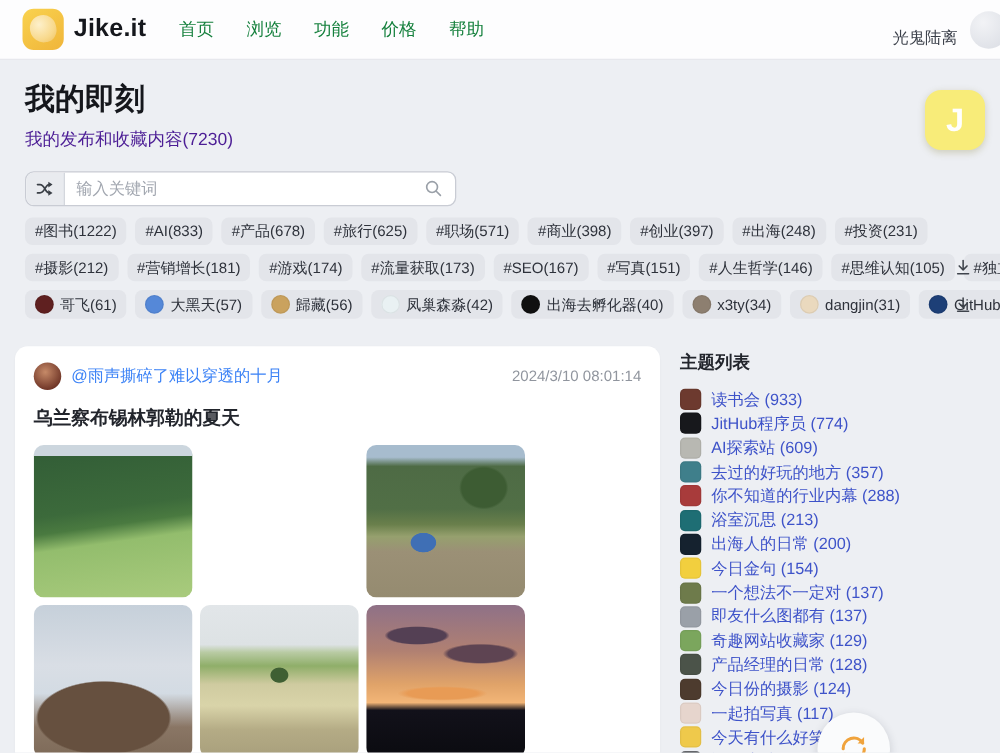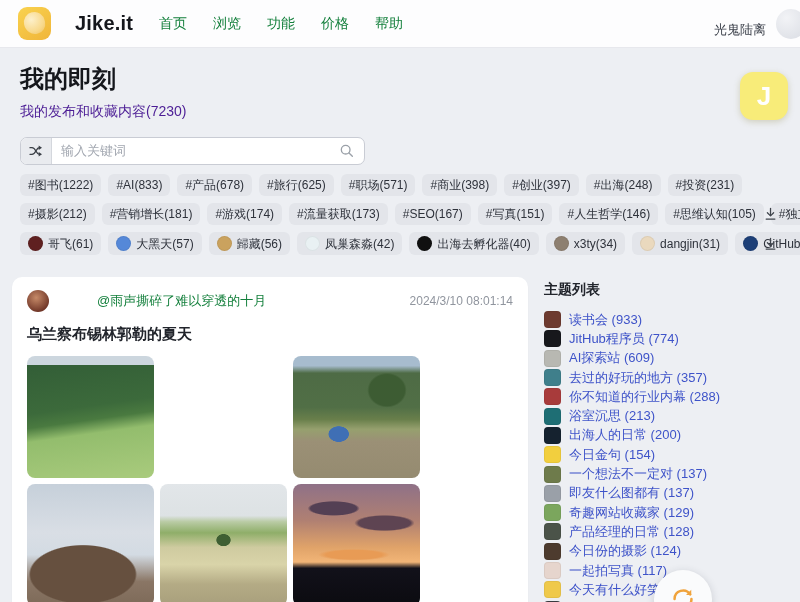--- a/index.html
+++ b/index.html
@@ -9,21 +9,21 @@
     background: #edeff3;
     position: relative;
     overflow: hidden;
     color: #1b1e24;
   }
   
   .topbar {
     height: 48px; background: #fdfdfe; border-bottom: 1px solid #e7e8ed;
     display: flex; align-items: center; padding: 0 18px; position: relative;
   }
-  .logo-wrap { display: flex; align-items: center; gap: 24px; }
+  .logo-wrap { display: flex; align-items: center; gap: 8px; }
   .logo-icon {
     width: 33px; height: 33px; border-radius: 9px;
     background: linear-gradient(145deg,#f9d24e,#f0b53a);
     position: relative; flex: 0 0 auto;
   }
   .logo-icon::after {
     content: ""; position: absolute; left: 6px; top: 5px; width: 21px; height: 22px;
     border-radius: 50% 50% 46% 54%;
     background: radial-gradient(circle at 38% 32%, #fdf0cb, #f8d98c 62%, #eec05e 100%);
     transform: rotate(-12deg);
@@ -80,21 +80,21 @@
   .post-card {
     width: 516px; background: #fff; border-radius: 10px; padding: 13px 15px;
     min-height: 400px; flex: 0 0 auto; box-shadow: 0 1px 2px rgba(30,35,50,.04);
   }
   .post-head { display: flex; align-items: center; gap: 8px; }
   .post-avatar {
     width: 22px; height: 22px; border-radius: 50%;
     background: radial-gradient(circle at 42% 35%, #c68a68, #6e3426 75%);
     flex: 0 0 auto;
   }
-  .post-author { font-size: 13px; color: #15803d; margin-left: 40px; }
+  .post-author { font-size: 13px; color: #3b82f6; }
   .post-time { margin-left: auto; font-size: 12px; color: #90959e; }
   .post-title { margin-top: 13px; font-size: 15px; font-weight: 700; color: #22252c; }
   .photo-grid {
     margin-top: 12px; display: grid; grid-template-columns: repeat(3, 127px);
     grid-auto-rows: 122px; gap: 6px;
   }
   .photo { border-radius: 8px; cursor: pointer; }
   .p1 { background:
     linear-gradient(180deg, #ccd6de 0%, #ccd6de 7%, rgba(0,0,0,0) 7%),
     linear-gradient(172deg, #315c36 0%, #3c6a3b 42%, #4a7a40 52%, #93bd6d 62%, #a9cb7d 100%); }

